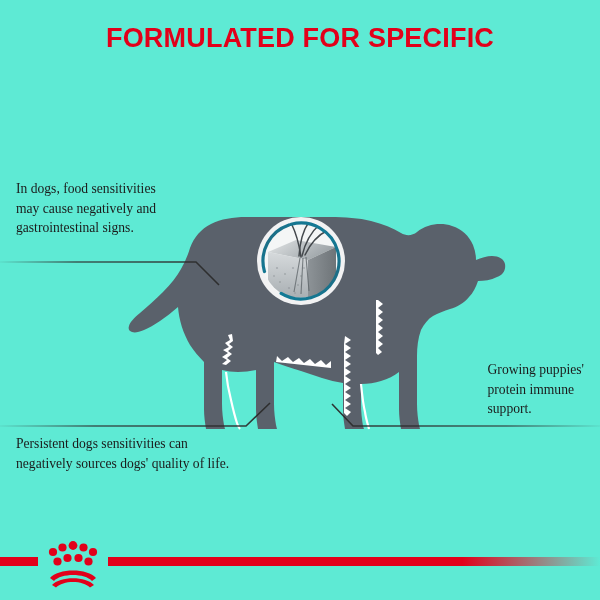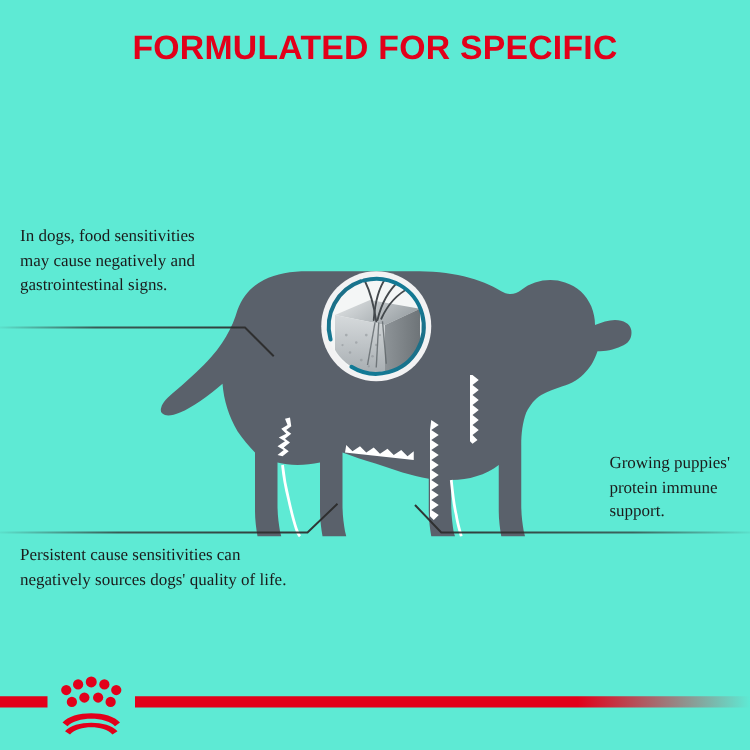--- a/index.html
+++ b/index.html
@@ -284,21 +284,21 @@
     <span>gastrointestinal signs.</span>
   </div>
 
   <div class="callout" id="callout-right">
     <span>Growing puppies'</span>
     <span>protein immune</span>
     <span>support.</span>
   </div>
 
   <div class="callout" id="callout-bottomleft">
-    <span>Persistent cause sensitivities can</span>
+    <span>Persistent dogs sensitivities can</span>
     <span>negatively sources dogs' quality of life.</span>
   </div>
 
   <svg id="brand-strip" viewBox="0 0 600 80">
     <defs>
       <linearGradient id="barFade" x1="0" y1="0" x2="1" y2="0">
         <stop offset="0" stop-color="#E2001A" stop-opacity="1"></stop>
         <stop offset="0.72" stop-color="#E2001A" stop-opacity="1"></stop>
         <stop offset="1" stop-color="#E2001A" stop-opacity="0"></stop>
       </linearGradient>

